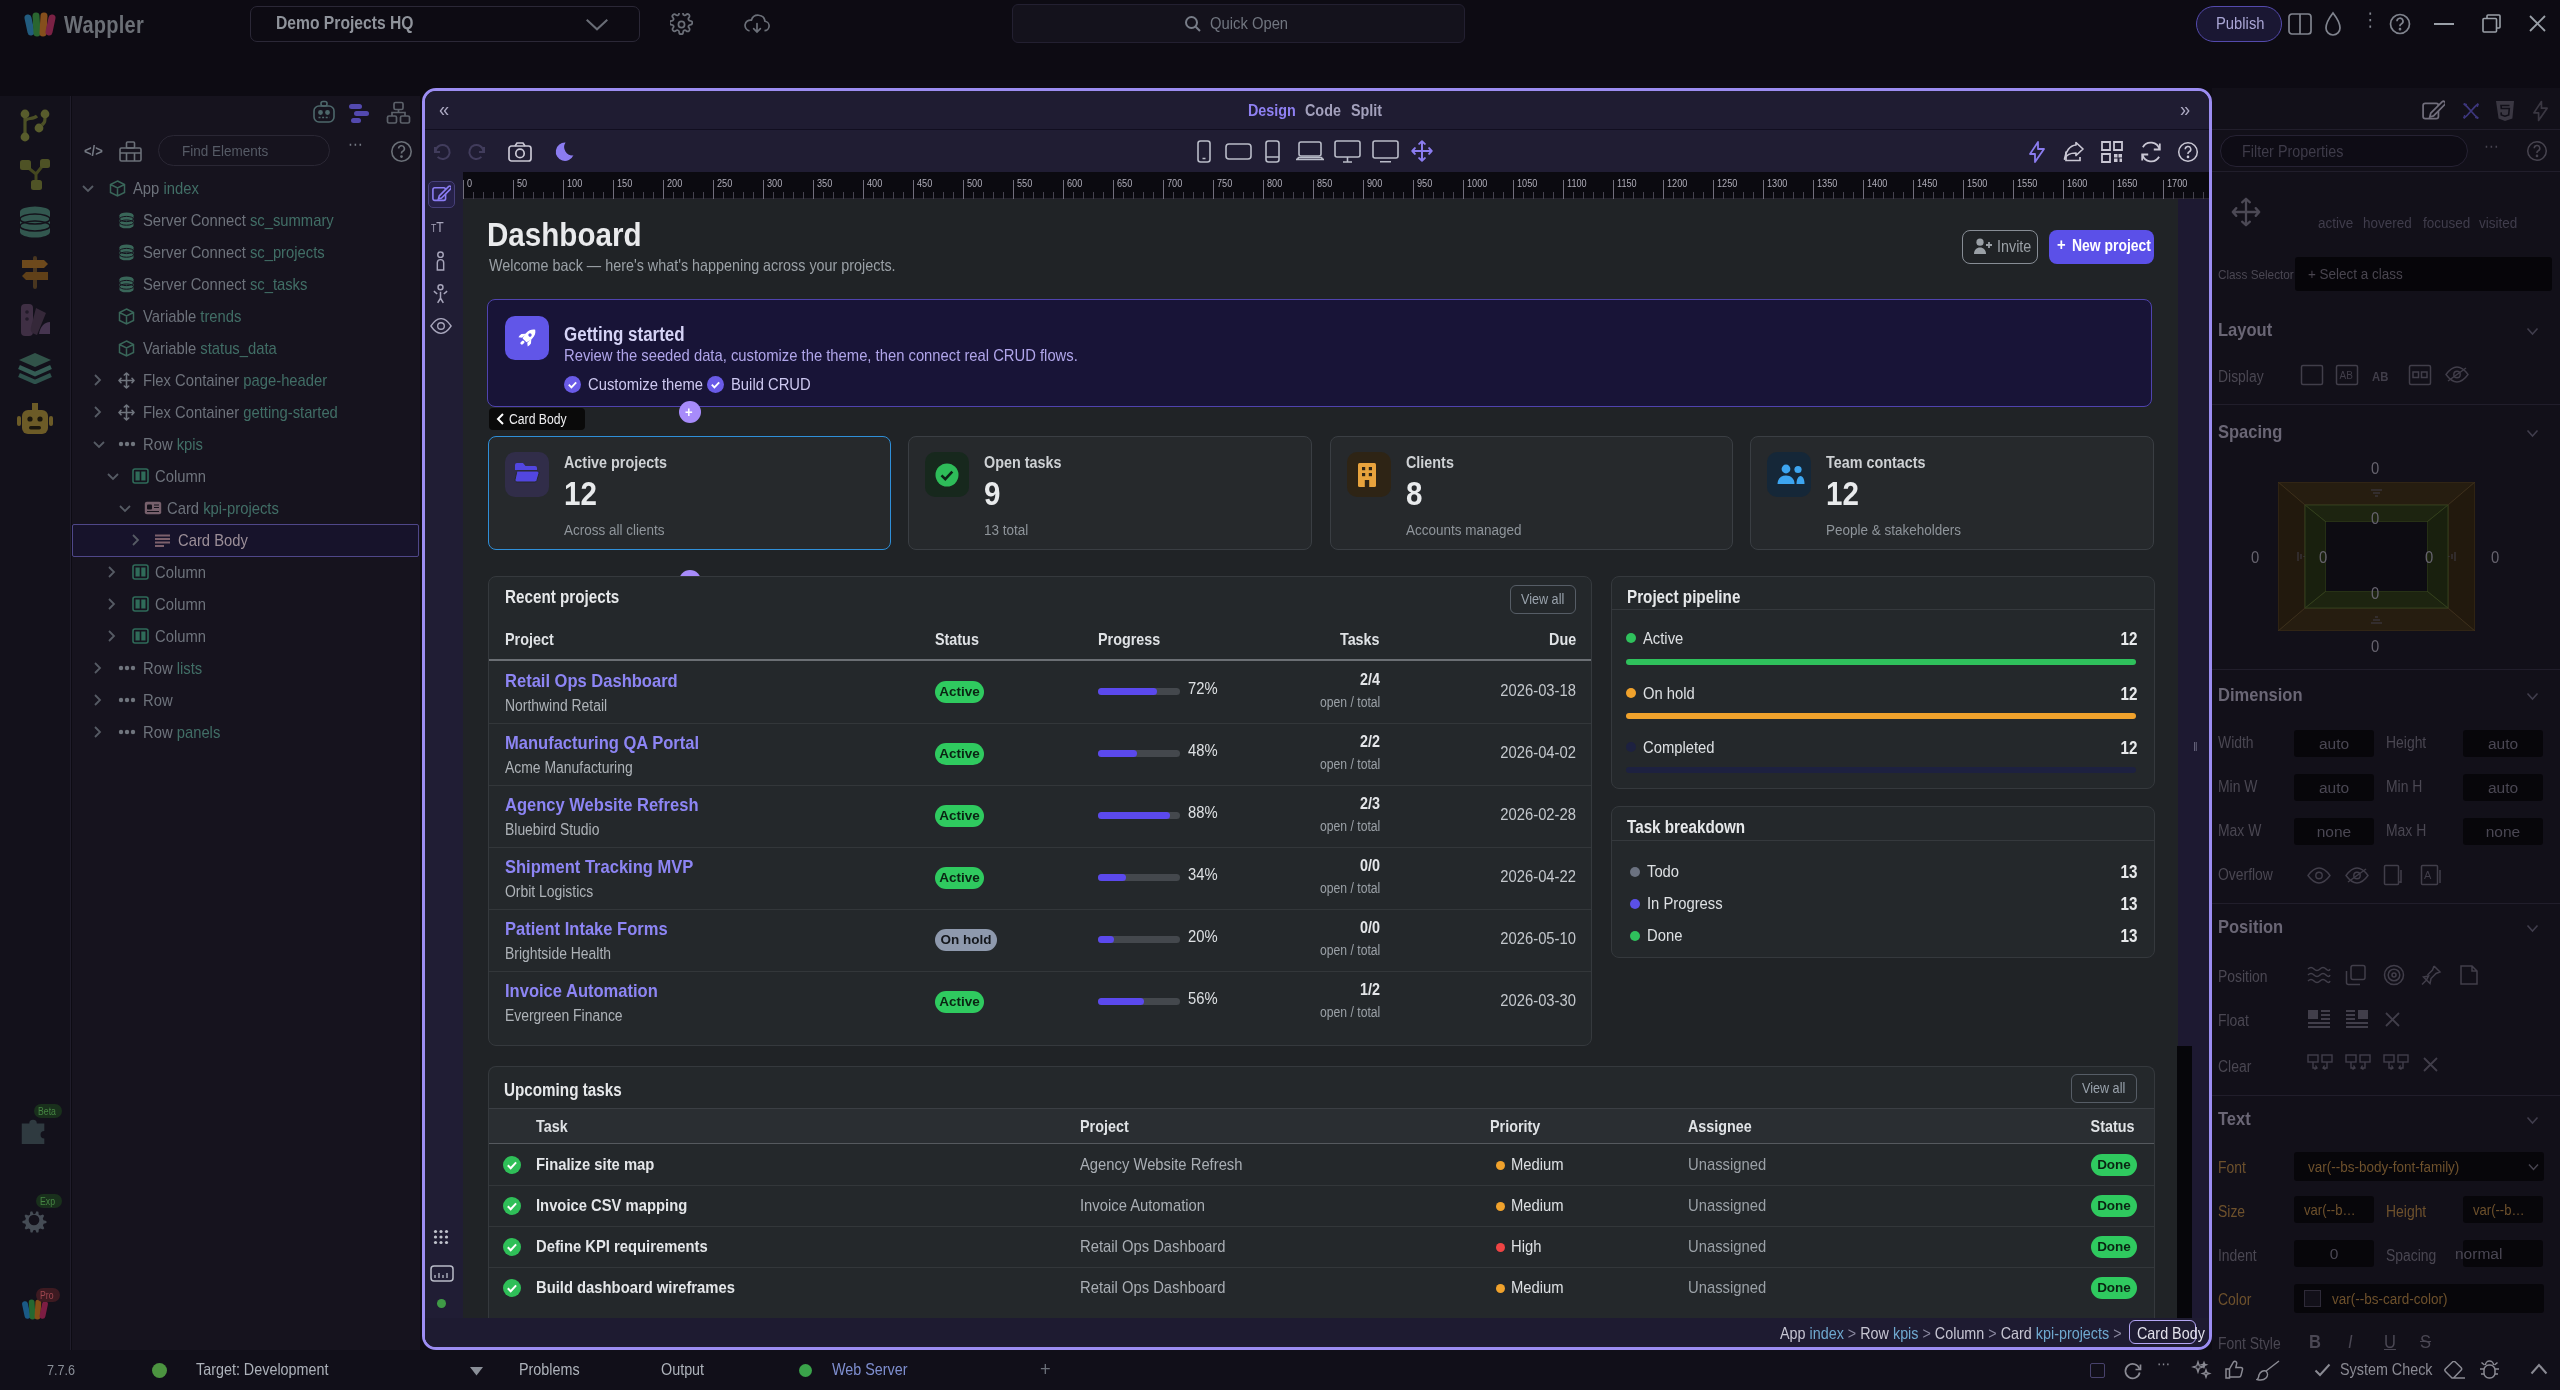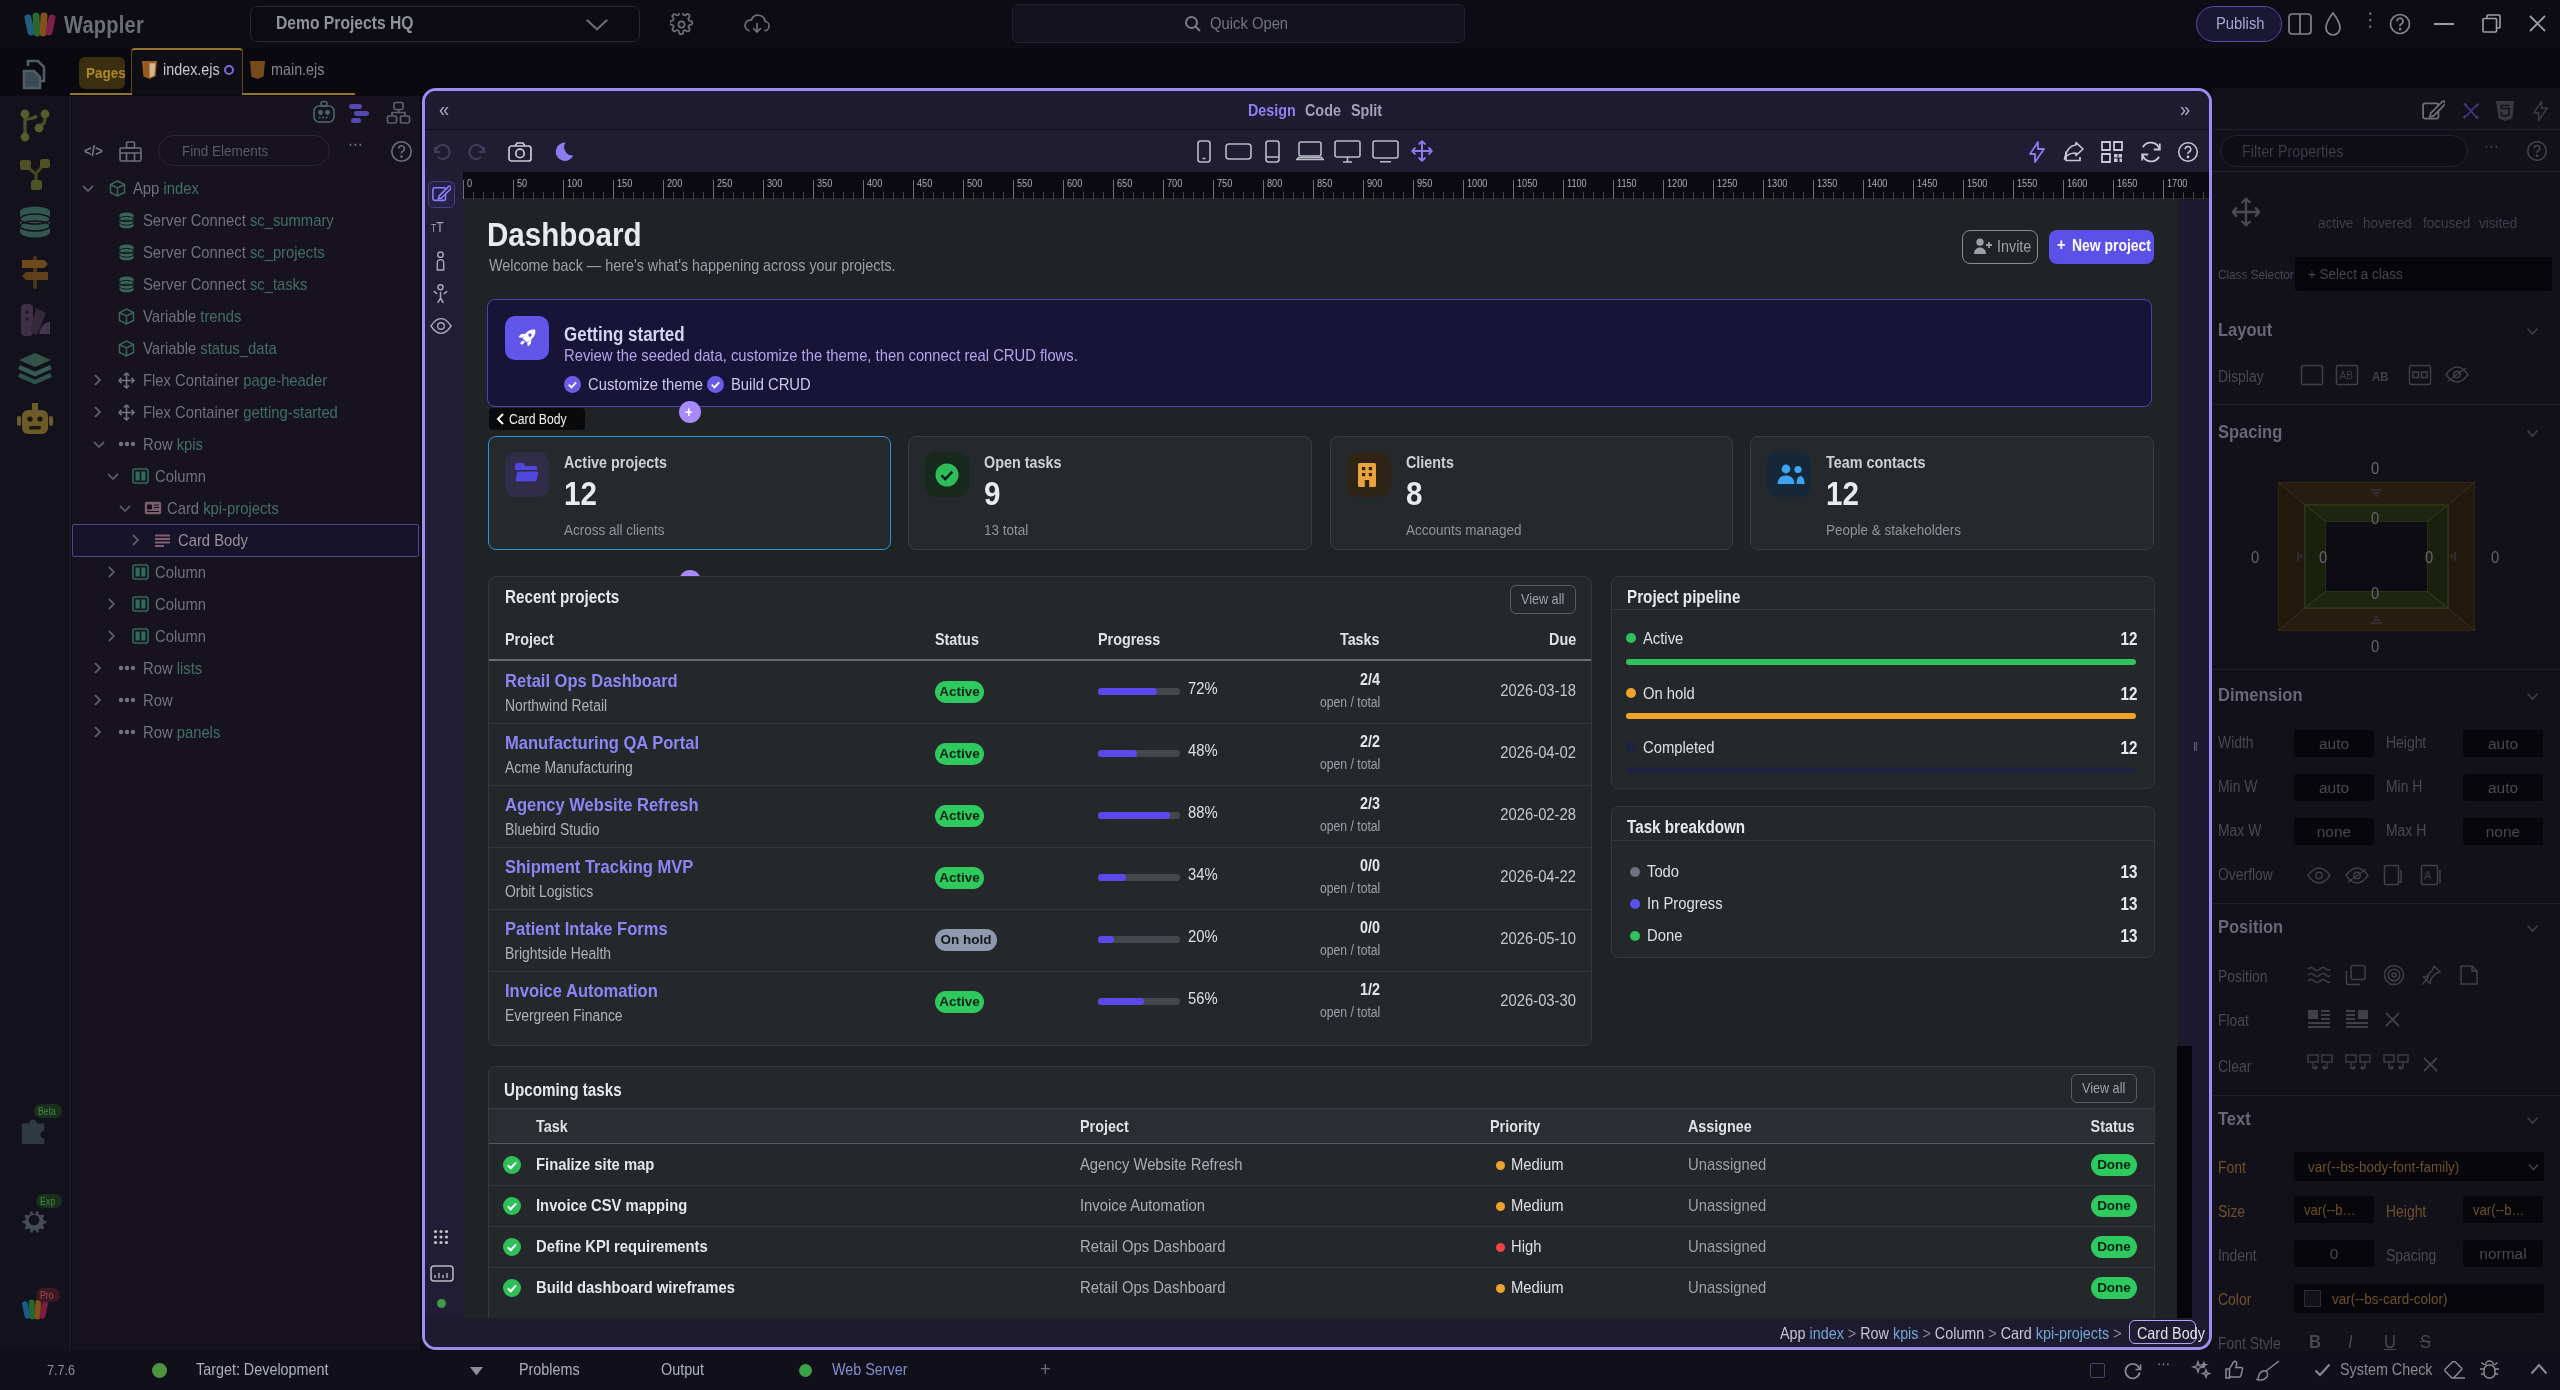--- a/index.html
+++ b/index.html
@@ -83,47 +83,20 @@
       </svg>
     <div class="abs" style="left:2434px;top:23px;width:20px;height:2px;background:#9aa0a8"></div>
     <svg class="abs" style="left:2482px;top:14px" width="19" height="19" viewBox="0 0 19 19" fill="none" stroke="#9aa0a8" stroke-width="1.6">
         <rect x="1" y="4.5" width="13.5" height="13.5" rx="1"></rect>
         <path d="M5 4.5 V2 a1 1 0 0 1 1-1 H17 a1 1 0 0 1 1 1 V13 a1 1 0 0 1-1 1 h-2.5"></path>
       </svg>
     <svg class="abs" style="left:2528px;top:14px" width="19" height="19" viewBox="0 0 19 19" stroke="#9aa0a8" stroke-width="1.8">
         <line x1="2" y1="2" x2="17" y2="17"></line>
         <line x1="17" y1="2" x2="2" y2="17"></line>
       </svg>
-  </div>
-  <div class="abs" id="tabstrip">
-
-    <svg class="abs" style="left:20px;top:10px" width="30" height="33" viewBox="0 0 30 33" fill="none" stroke="#4f5e66" stroke-width="2.6">
-      <path d="M8 8 V3 h10 l6 6 v14 h-5" fill="none"></path>
-      <path d="M4 13 h10 l6 6 v11 H4 Z" fill="#3c4a52" stroke="#4f5e66"></path>
-    </svg>
-
-    <div class="abs" style="left:79px;top:9px;width:46px;height:32px;background:#3a2f10;border-radius:6px"></div>
-    <div class="t" style="left:86px;top:16px;font-size:15.5px;font-weight:700;color:#b08824">Pages</div>
-
-    <div class="abs" style="left:131px;top:0px;width:112px;height:46px;background:#0f0d16;border:1px solid #5c4a1c;border-top:2px solid #93752a;border-bottom:none;border-radius:4px 4px 0 0"></div>
-    <svg class="abs" style="left:142px;top:13px" width="15" height="19" viewBox="0 0 15 19">
-        <path d="M0 0 h15 l-1.4 15.5 L7.5 18 1.4 15.5 Z" fill="#995a1e"></path>
-        <path d="M7.5 2.2 v14.2 l4.9-2 L13.5 2.2 Z" fill="#d8c8a8" opacity=".85"></path>
-        <path d="M3.5 5 h8 l-.3 3 H6.5 l.2 2.5 h4.3 l-.4 3.4 -3.1 1 -3-1 -.2-1.7" fill="#e8e4d8" opacity=".0"></path>
-      </svg>
-    <div class="t" style="left:163px;top:12px;font-size:16.5px;color:#c9c9ce">index.ejs</div>
-    <div class="abs" style="left:224px;top:17px;width:10px;height:10px;border:2px solid #7a68d8;border-radius:50%"></div>
-
-    <svg class="abs" style="left:250px;top:13px" width="15" height="19" viewBox="0 0 15 19">
-        <path d="M0 0 h15 l-1.4 15.5 L7.5 18 1.4 15.5 Z" fill="#774a1e"></path>
-      </svg>
-    <div class="t" style="left:271px;top:12px;font-size:16.5px;color:#82868e">main.ejs</div>
-
-    <div class="abs" style="left:70px;top:45px;width:285px;height:2px;background:#93752a"></div>
-    <div class="abs" style="left:132px;top:45px;width:110px;height:2px;background:#0f0d16"></div>
   </div>
   <div class="abs" id="rail">
 
     <svg class="abs" style="left:19px;top:12px" width="33" height="34" viewBox="0 0 33 34">
       <g fill="none" stroke="#4c5026" stroke-width="3.2">
           <path d="M6 8 v18 M6 14 c0-5 8-2 12-6 M26 8 c0 6 0 6-3 9"></path>
         </g>
       <circle cx="6" cy="6" r="4.4" fill="#585c2c"></circle>
         <circle cx="26" cy="6" r="4.4" fill="#585c2c"></circle>
         <circle cx="6" cy="29" r="4.4" fill="#585c2c"></circle>
@@ -575,21 +548,21 @@
     <div class="abs" style="left:82px;top:1108px;width:80px;height:27px;background:#07060a;border-radius:3px"></div>
     <div class="t" style="left:92px;top:1113px;font-size:15px;color:#6e512c">var(--b…</div>
     <div class="t" style="left:174px;top:1115px;font-size:16px;color:#6e512c">Height</div>
     <div class="abs" style="left:251px;top:1108px;width:80px;height:27px;background:#07060a;border-radius:3px"></div>
     <div class="t" style="left:261px;top:1113px;font-size:15px;color:#6e512c">var(--b…</div>
     <div class="t" style="left:6px;top:1159px;font-size:16px;color:#4a4752">Indent</div>
     <div class="abs" style="left:82px;top:1152px;width:80px;height:27px;background:#07060a;border-radius:3px"></div>
     <div class="abs" style="left:82px;top:1157px;width:80px;text-align:center;font-size:15.5px;color:#4a4753">0</div>
     <div class="t" style="left:174px;top:1159px;font-size:16px;color:#4a4752">Spacing</div>
     <div class="abs" style="left:251px;top:1152px;width:80px;height:27px;background:#07060a;border-radius:3px"></div>
-    <div class="abs" style="left:251px;top:1157px;width:80px;text-align:center;font-size:15.5px;color:#4a4753">normal</div>
+    <div class="abs" style="left:243px;top:1157px;width:80px;text-align:left;font-size:15.5px;color:#4a4753">normal</div>
     <div class="t" style="left:6px;top:1203px;font-size:16px;color:#6e512c">Color</div>
     <div class="abs" style="left:82px;top:1196px;width:250px;height:29px;background:#07060a;border-radius:3px"></div>
     <div class="abs" style="left:92px;top:1202px;width:17px;height:17px;border:1px solid #2e2a38;background:#121019"></div>
     <div class="t" style="left:120px;top:1202px;font-size:15.5px;color:#6e512c">var(--bs-card-color)</div>
     <div class="t" style="left:6px;top:1247px;font-size:16px;color:#4a4752">Font Style</div>
     <div class="t" style="left:97px;top:1243px;font-size:19px;font-weight:700;color:#4a4753">B</div>
     <div class="t" style="left:136px;top:1243px;font-size:19px;font-style:italic;color:#4a4753">I</div>
     <div class="t" style="left:172px;top:1243px;font-size:19px;text-decoration:underline;color:#4a4753">U</div>
     <div class="t" style="left:208px;top:1243px;font-size:19px;text-decoration:line-through;color:#4a4753">S</div>
   </div>

